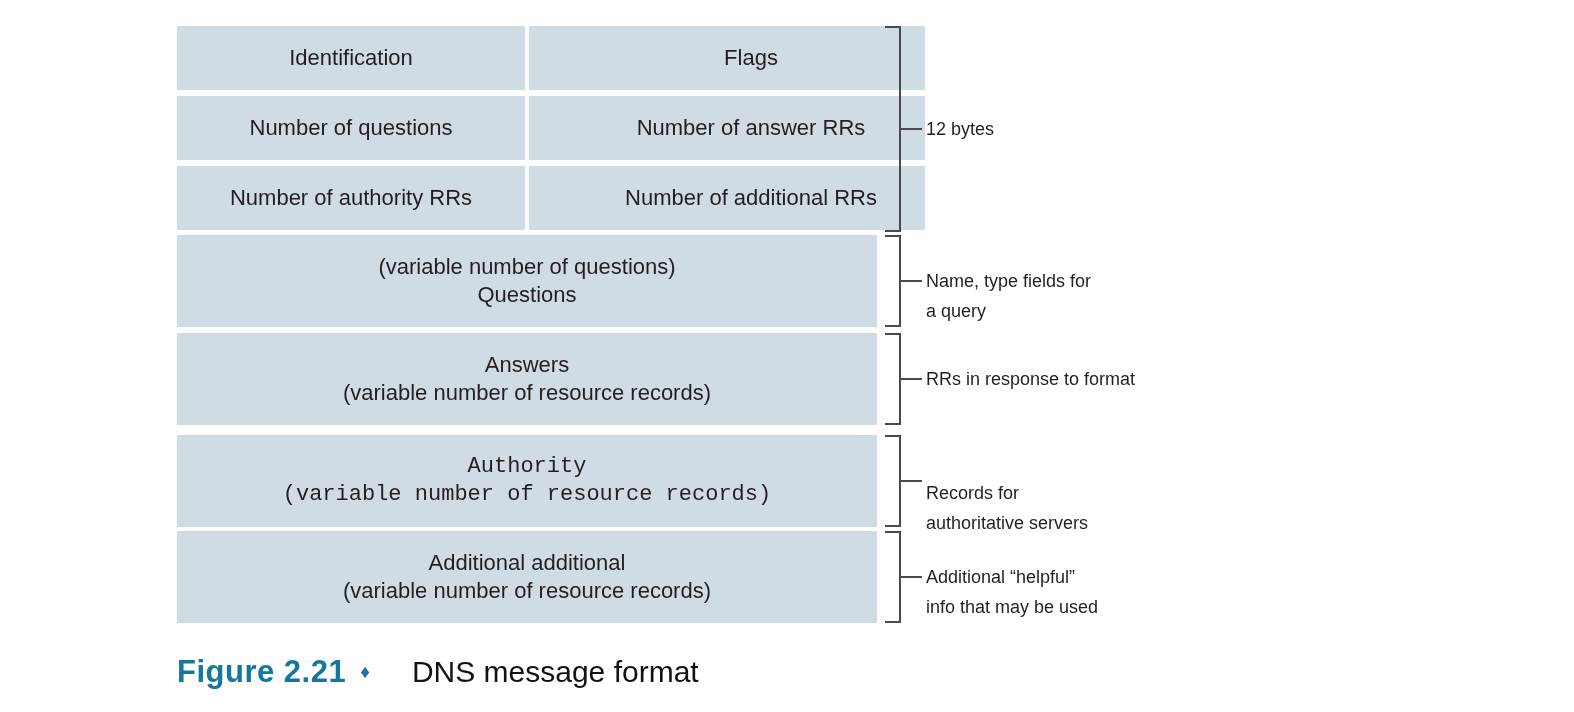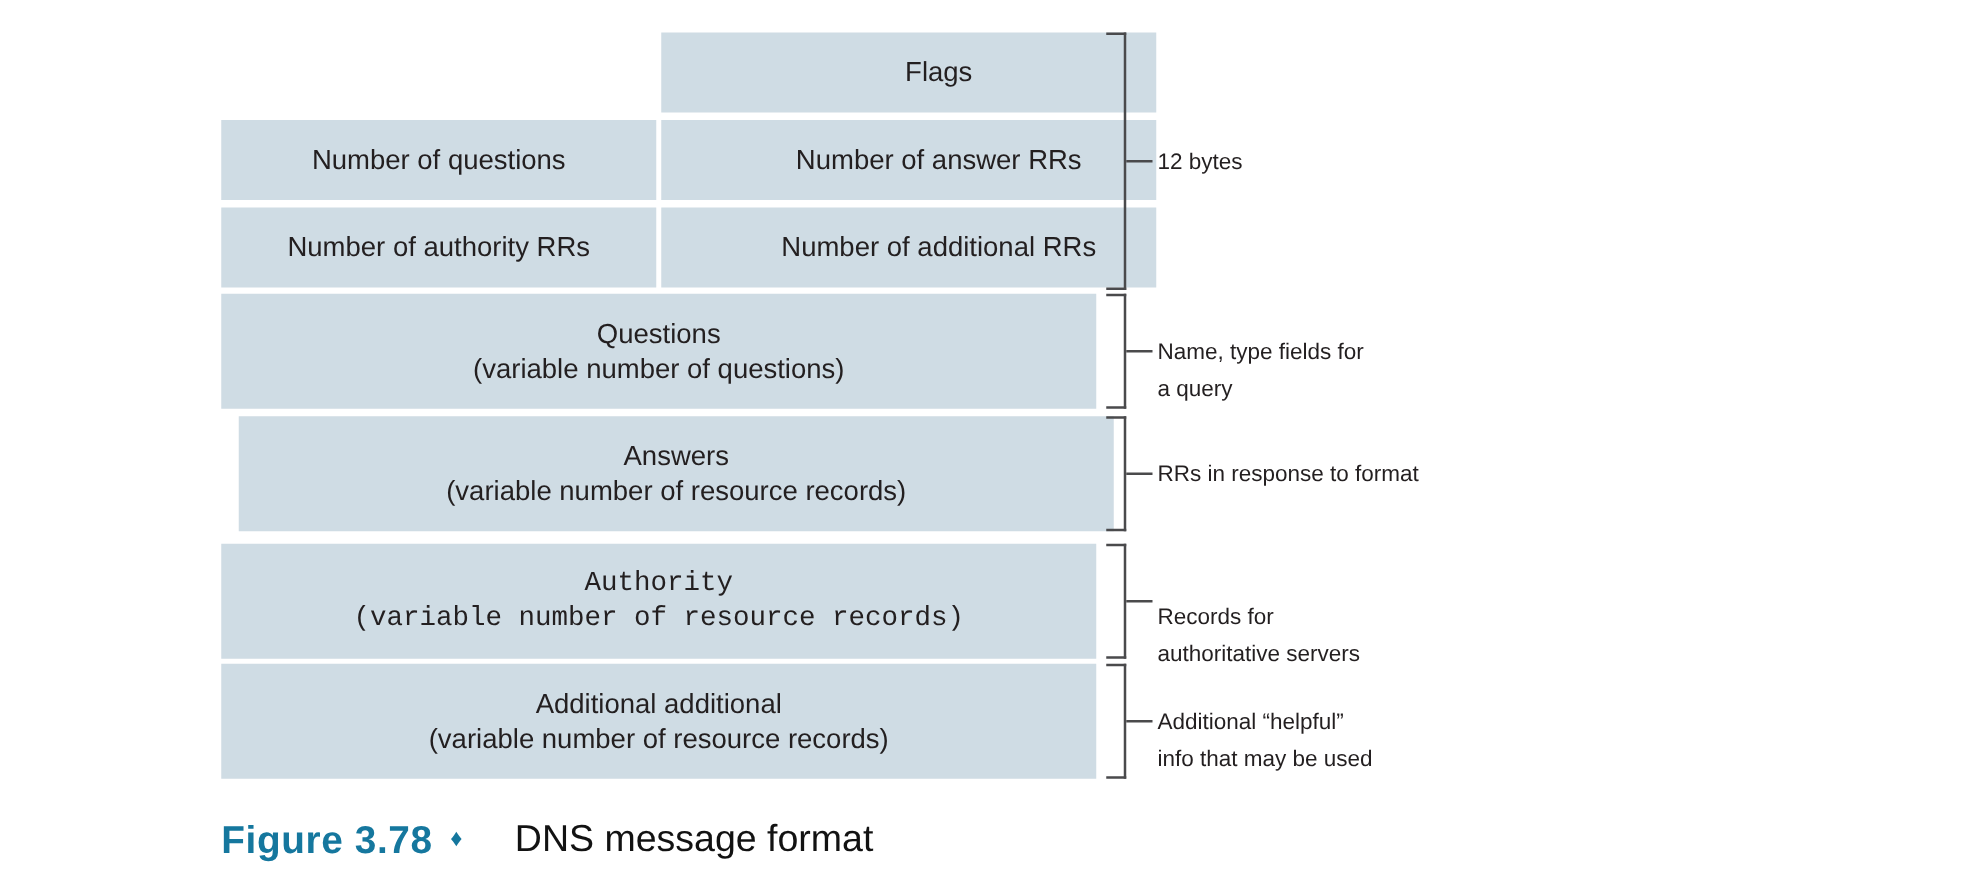--- a/index.html
+++ b/index.html
@@ -23,21 +23,21 @@
     background:var(--cell_bg);
     display:flex;align-items:center;justify-content:center;
     font-size:22px;line-height:28px;text-align:center;
   }
   .cell .stack{display:block;}
   .hcell{width:348px;height:64px;}
   .vrow{left:177px;width:700px;height:92px;}
   .col-l{left:177px;}
   .col-r{left:529px;padding-left:48px;}
   .r1{top:26px;}  .r2{top:96px;}  .r3{top:166px;}
-  .q{top:235px;}  .a{top:333px;margin-left:14px;}  .au{top:435px;font-family:Liberation Mono, monospace;} .ad{top:531px;}
+  .q{top:235px;}  .a{top:333px;}  .au{top:435px;font-family:Liberation Mono, monospace;} .ad{top:531px;}
   .bracket{
     position:absolute;
     left:885px;width:16px;
     border:2px solid var(--line);
     border-left:none;
     background:transparent;
     box-sizing:border-box;
   }
   .b1{top:26px;height:206px;}
   .b2{top:235px;height:92px;}
@@ -68,42 +68,45 @@
     color:var(--accent);font-size:19px;
     margin:0 12px 0 14px;
   }
   .caption .fig-title{color:#121212;font-weight:normal;margin-left:30px;}
 </style>
 </head>
 <body>
 
 <div class="canvas">
 
+  <div class="cell hcell col-l r1">
+    <span>Identification</span>
+  </div>
   <div class="cell hcell col-r r1">
     <span>Flags</span>
   </div>
 
   <div class="cell hcell col-l r2">
     <span>Number of questions</span>
   </div>
   <div class="cell hcell col-r r2">
     <span>Number of answer RRs</span>
   </div>
 
   <div class="cell hcell col-l r3">
     <span>Number of authority RRs</span>
   </div>
   <div class="cell hcell col-r r3">
     <span>Number of additional RRs</span>
   </div>
 
   <div class="cell vrow q">
     <span class="stack">
+      <span style="display:block">(variable number of questions)</span>
       <span style="display:block">Questions</span>
-      <span style="display:block">(variable number of questions)</span>
     </span>
   </div>
   <div class="cell vrow a">
     <span class="stack">
       <span style="display:block">Answers</span>
       <span style="display:block">(variable number of resource records)</span>
     </span>
   </div>
   <div class="cell vrow au">
     <span class="stack">
@@ -143,18 +146,18 @@
   <div class="note n4">
     <span style="display:block">Records for</span>
     <span style="display:block">authoritative servers</span>
   </div>
   <div class="note n5">
     <span style="display:block">Additional “helpful”</span>
     <span style="display:block">info that may be used</span>
   </div>
 
   <div class="caption">
-    <span class="fig-label">Figure 3.78</span>
+    <span class="fig-label">Figure 2.21</span>
     <span class="diamond">♦</span>
     <span class="fig-title">DNS message format</span>
   </div>
 
 </div>
 
 </body></html>

